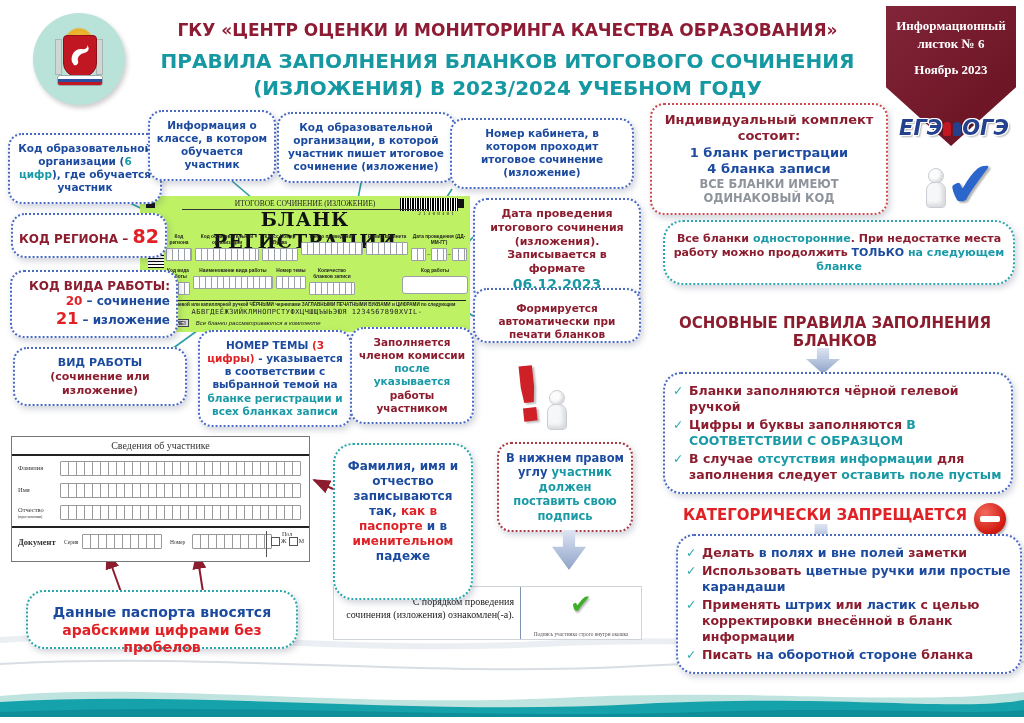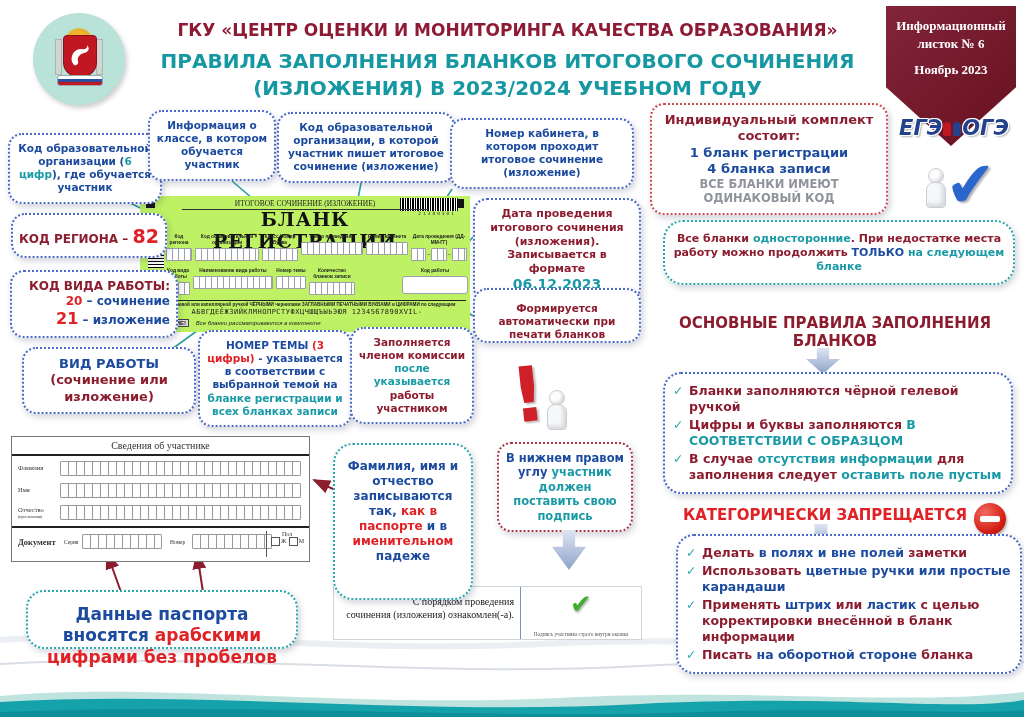--- a/index.html
+++ b/index.html
@@ -191,21 +191,21 @@
 
   <div class="co bd-blue" style="left:8px;top:133px;width:138px;"><span class="c-blue">Код образовательной организации (</span><span class="c-teal">6 цифр</span><span class="c-blue">), где обучается участник</span></div>
   <div class="co bd-blue" style="left:11px;top:213px;width:140px;padding-top:10px;height:24px;">
     <span class="c-maroon" style="font-size:12px;">КОД РЕГИОНА – </span><span class="c-red" style="font-size:19px;">82</span>
   </div>
   <div class="co bd-blue" style="left:10px;top:270px;width:148px;text-align:right;padding-left:10px;">
     <div class="c-maroon" style="font-size:12px;">КОД ВИДА РАБОТЫ:</div>
     <div style="padding-left:8px;"><span class="c-red" style="font-size:12px;">20</span><span class="c-blue" style="font-size:12px;"> – сочинение</span></div>
     <div style="padding-left:8px;"><span class="c-red" style="font-size:16px;">21</span><span class="c-blue" style="font-size:12px;"> – изложение</span></div>
   </div>
-  <div class="co bd-blue" style="left:22px;top:347px;width:158px;font-size:13px;">
+  <div class="co bd-blue" style="left:13px;top:347px;width:158px;font-size:11px;">
     <div class="c-blue">ВИД РАБОТЫ</div>
     <div class="c-maroon">(сочинение или изложение)</div>
   </div>
 
   <div class="co bd-blue c-blue" style="left:148px;top:110px;width:112px;">Информация о классе, в котором обучается участник</div>
   <div class="co bd-blue c-blue" style="left:277px;top:112px;width:162px;">Код образовательной организации, в которой участник пишет итоговое сочинение (изложение)</div>
   <div class="co bd-blue c-blue" style="left:450px;top:118px;width:168px;">Номер кабинета, в котором проходит итоговое сочинение (изложение)</div>
 
   <div id="regform" class="abs">
     <div class="sq" style="left:6px;top:3px;"></div>
@@ -339,21 +339,21 @@
     <div class="p-cells" style="left:70px;width:78px;top:97px;"></div>
     <div class="p-row" style="left:158px;top:102px;font-size:5.5px;">Номер</div>
     <div class="p-cells" style="left:180px;width:78px;top:97px;"></div>
     <div class="p-sex">
       <div>Пол</div>
       <div><span class="sexbox"></span><span>Ж</span>
       <span class="sexbox"></span><span>М</span></div>
     </div>
   </div>
 
-  <div class="co bd-teal" style="left:26px;top:590px;width:256px;font-size:17px;border-radius:18px;padding-top:12px;height:36px;"><span class="c-blue">Данные паспорта вносятся </span><span class="c-red">арабскими цифрами без пробелов</span></div>
+  <div class="co bd-teal" style="left:26px;top:590px;width:256px;font-size:14px;border-radius:18px;padding-top:12px;height:36px;"><span class="c-blue">Данные паспорта вносятся </span><span class="c-red">арабскими цифрами без пробелов</span></div>
   <div class="co bd-teal" style="left:333px;top:443px;width:124px;height:132px;font-size:12px;border-radius:20px;padding-top:14px;"><span class="c-blue">Фамилия, имя и отчество записываются так, </span><span class="c-red">как в паспорте</span><span class="c-blue"> и в </span><span class="c-red">именительном</span><span class="c-blue"> падеже</span></div>
   <div class="co bd-maroon" style="left:497px;top:442px;width:120px;font-size:11.5px;"><span class="c-blue">В нижнем правом углу </span><span class="c-teal">участник должен поставить свою подпись</span></div>
   <div class="arrow3d" style="left:552px;top:530px;width:34px;height:40px;"></div>
 
   <div id="ack" class="abs">
     <div class="atext">
       <div>С порядком проведения</div>
       <div>сочинения (изложения) ознакомлен(-а).</div>
     </div>
     <div class="awin">

